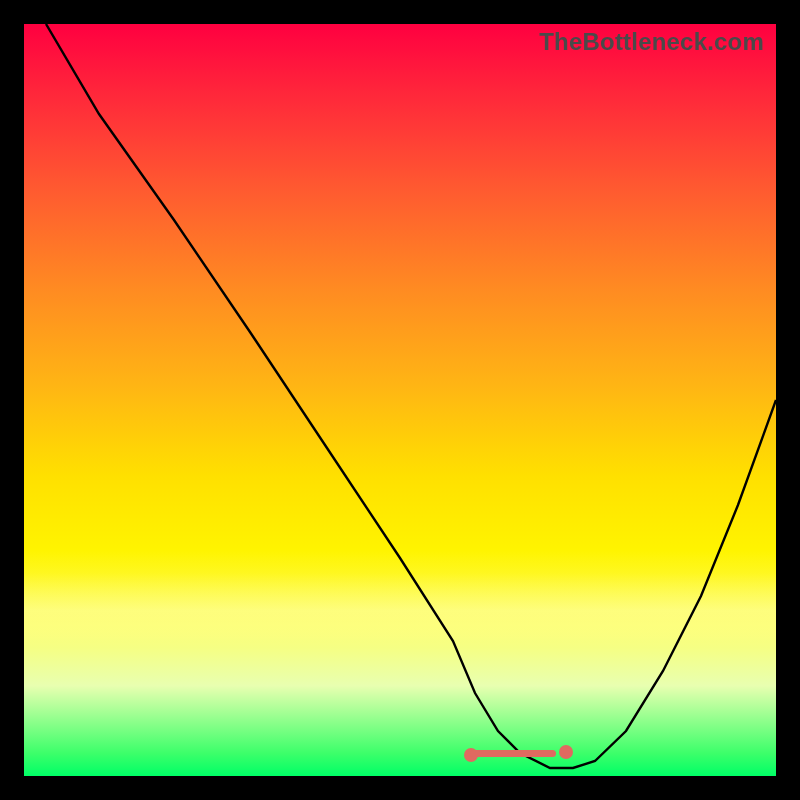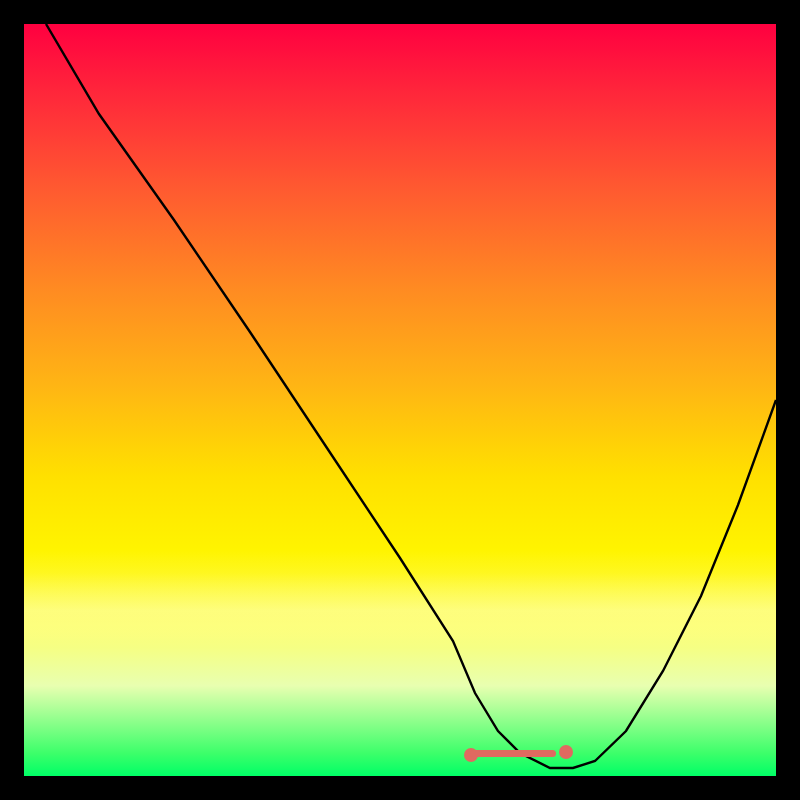--- a/index.html
+++ b/index.html
@@ -61,14 +61,15 @@
            L 714 481
            L 752 376" fill="none" stroke="#000" stroke-width="2.4"></path>
     </svg>
 
     <div class="valley-marker">
       <span class="dot a"></span>
       <span class="bar"></span>
       <span class="dot b"></span>
     </div>
 
+    <div class="watermark">TheBottleneck.com</div>
   </div>
 </div>
 
 </body></html>

